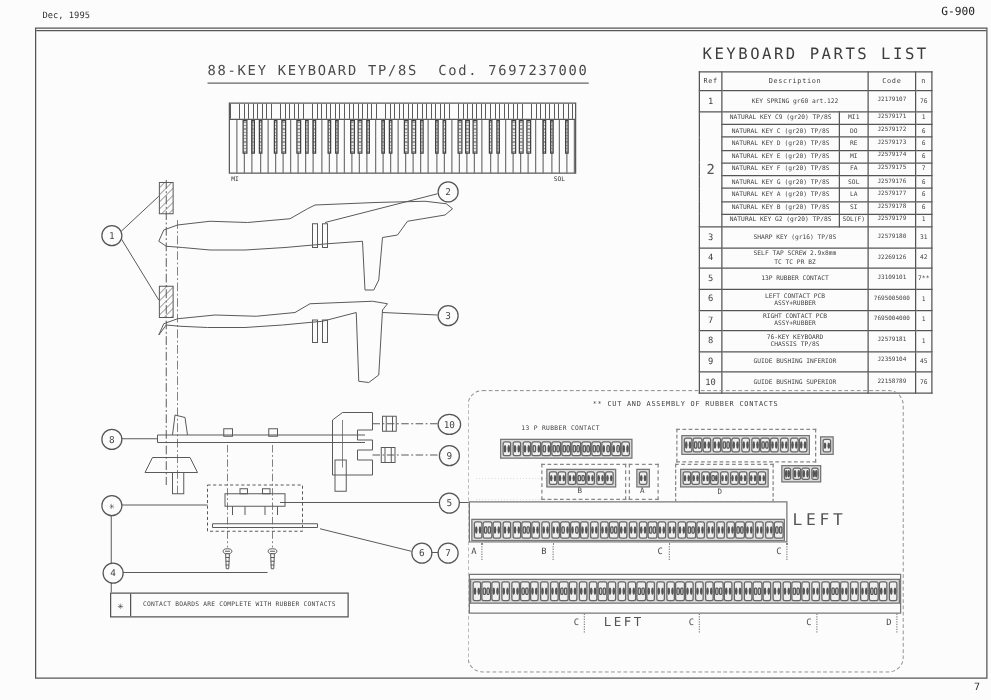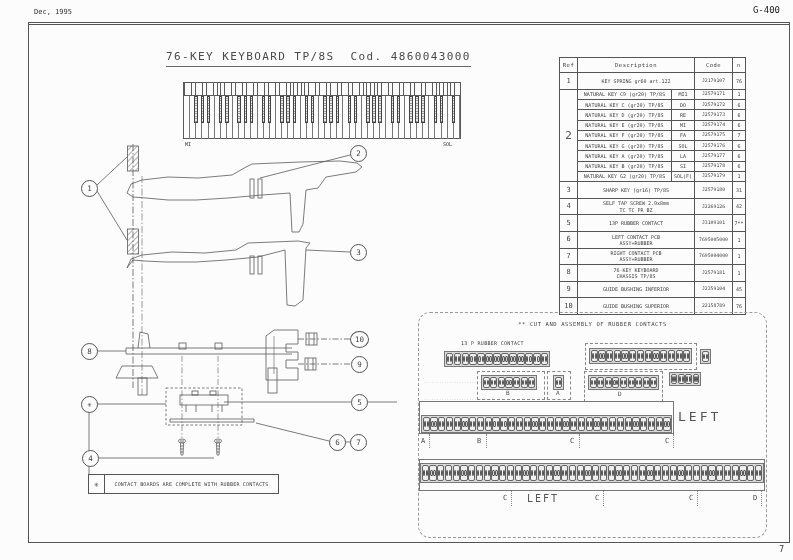--- a/index.html
+++ b/index.html
@@ -36,21 +36,21 @@
   table.parts{border-collapse:collapse;table-layout:fixed;}
   table.parts th, table.parts td{border:.8px solid #555;font-size:5px;line-height:1.25;
       color:#3f3f3f;text-align:center;padding:1.5px 1px;white-space:pre-line;overflow:hidden;}
   table.parts th{font-size:5.5px;height:11px;font-weight:normal;letter-spacing:.5px;}
   table.parts td.ref{font-size:7px;}
   table.parts td.ref.big{font-size:11px;color:#555;}
   table.parts td.code{font-size:4.8px;}
   table.parts td.qty{font-size:5px;}
   table.parts tr.tall td{padding:3.5px 1px;}
   
-  .panel{left:418px;top:312px;width:349px;height:226px;border:1px dashed #999;border-radius:12px;box-sizing:border-box;}
+  .panel{left:374px;top:312px;width:349px;height:226px;border:1px dashed #999;border-radius:12px;box-sizing:border-box;}
   .panel .abs{position:absolute;}
   .panel-title{left:0;right:0;top:8px;text-align:center;font-size:5.5px;letter-spacing:.6px;color:#3f3f3f;}
   .small-lab{font-size:5px;color:#3f3f3f;letter-spacing:.3px;}
   .strip{display:flex;background:#d9d9d9;border:.8px solid #777;box-sizing:border-box;padding:.6px;gap:.5px;}
   .strip .cc{flex:1 1 0;border:.8px solid #666;border-radius:2px;background:#efefef;
              display:flex;align-items:center;justify-content:center;gap:.8px;min-width:0;}
   .strip .cc i{display:block;width:2.2px;height:3.2px;border:.7px solid #555;border-radius:50%;background:#cfcfcf;}
   .dashdot{border:.9px dashed #888;box-sizing:border-box;}
   .micro{font-size:3.5px;line-height:1.6;letter-spacing:.4px;color:#909090;white-space:pre;}
   .sec-label{font-size:7px;color:#4a4a4a;}
@@ -62,25 +62,25 @@
   .note-box{left:88px;top:474px;width:191px;height:20px;border:.9px solid #555;display:flex;box-sizing:border-box;background:#fcfcfc;z-index:2;}
   .note-sym{width:15px;border-right:.9px solid #555;display:flex;align-items:center;justify-content:center;font-size:8px;color:#444;}
   .note-txt{flex:1;display:flex;align-items:center;justify-content:center;font-size:5px;color:#3f3f3f;letter-spacing:.2px;}
 </style>
 </head>
 <body>
 
 <div class="page">
 
   <div class="abs hdr-date">Dec, 1995</div>
-  <div class="abs hdr-model">G-400</div>
+  <div class="abs hdr-model">G-900</div>
   <div class="abs frame"></div>
   <div class="abs page-num">7</div>
 
-  <div class="abs main-title">76-KEY KEYBOARD TP/8S  Cod. 4860043000</div>
+  <div class="abs main-title">88-KEY KEYBOARD TP/8S  Cod. 7697237000</div>
 
   <div class="abs kb">
     <div class="kb-back"></div>
     <div class="kb-keys">
         <b class="wk" style="left: 0%; width: 2.22222%;"></b>
         <b class="wk" style="left: 2.22222%; width: 2.22222%;"></b>
         <b class="wk" style="left: 4.44444%; width: 2.22222%;"></b>
         <b class="wk" style="left: 6.66667%; width: 2.22222%;"></b>
         <b class="wk" style="left: 8.88889%; width: 2.22222%;"></b>
         <b class="wk" style="left: 11.1111%; width: 2.22222%;"></b>
@@ -255,20 +255,21 @@
   <div class="abs callout" style="left:350px;top:244px;">3</div>
   <div class="abs callout" style="left:81px;top:343px;">8</div>
   <div class="abs callout wide" style="left:350px;top:331px;">10</div>
   <div class="abs callout" style="left:351px;top:356px;">9</div>
   <div class="abs callout" style="left:351px;top:394px;">5</div>
   <div class="abs callout" style="left:329px;top:434px;">6</div>
   <div class="abs callout" style="left:350px;top:434px;">7</div>
   <div class="abs callout" style="left:82px;top:450px;">4</div>
   <div class="abs callout" style="left:81px;top:396px;">✳</div>
 
+  <div class="abs pl-title">KEYBOARD PARTS LIST</div>
   <div class="abs pl">
     <table class="parts">
       <colgroup>
           <col style="width:18px">
           <col style="width:94px">
           <col style="width:23px">
           <col style="width:38px">
           <col style="width:13px">
         </colgroup>
       <thead>

